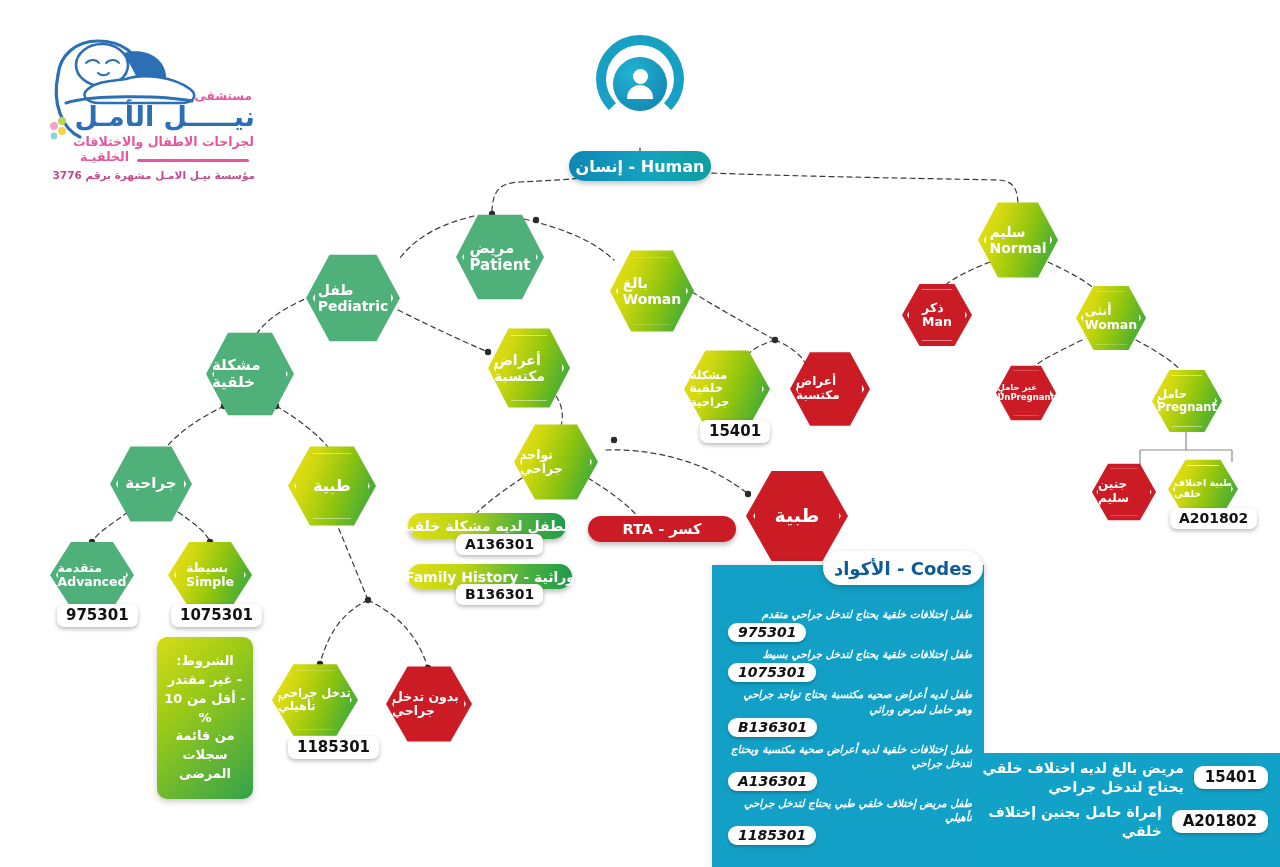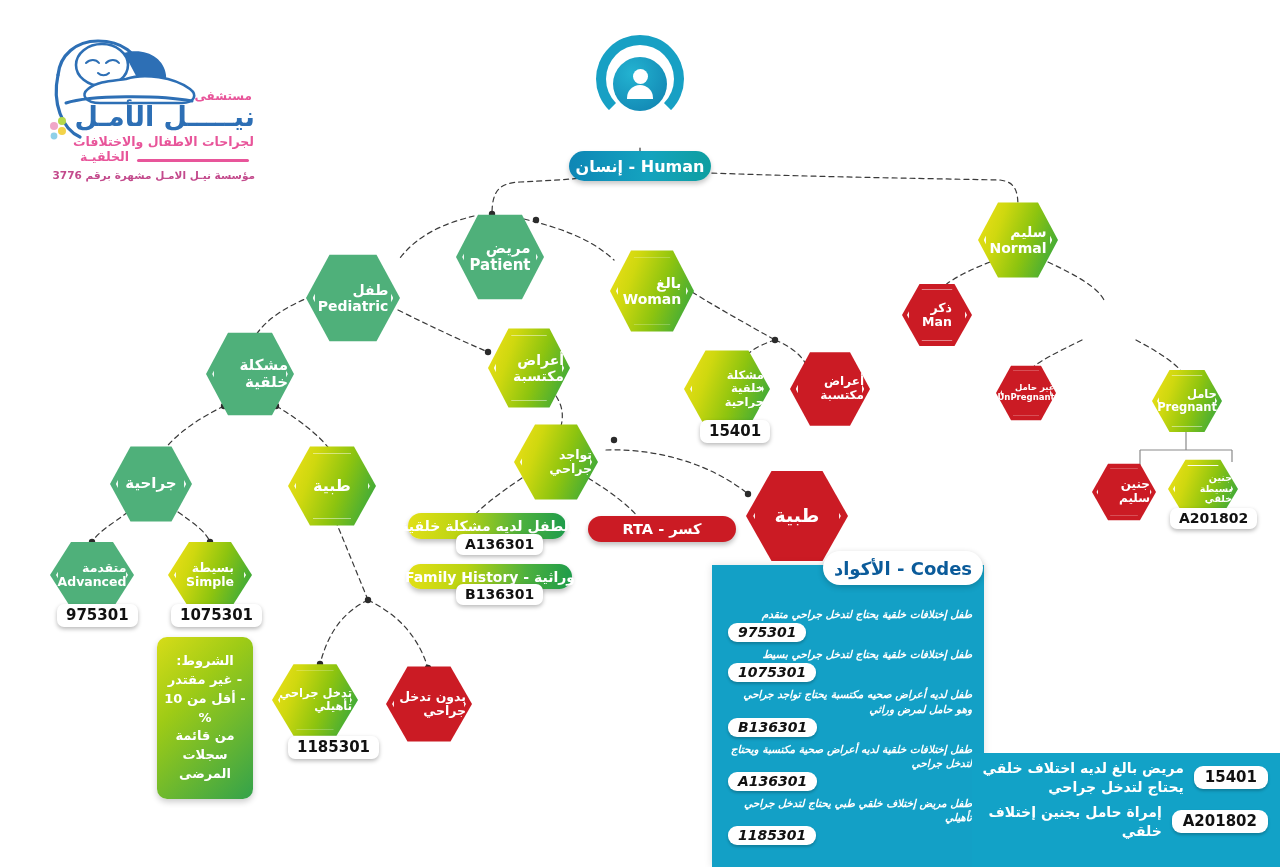--- a/index.html
+++ b/index.html
@@ -11,21 +11,21 @@
   }
   #stage{position:absolute;left:0;top:0;width:1280px;height:867px;}
 
   
   #links{position:absolute;left:0;top:0;width:1280px;height:867px;pointer-events:none;}
 
   
   .hex{
     position:absolute;
     display:flex;align-items:center;justify-content:center;
-    text-align:right;
+    text-align:left;
     color:#fff;
     -webkit-clip-path:polygon(25% 3%,75% 3%,100% 50%,75% 97%,25% 97%,0% 50%);
     clip-path:polygon(25% 3%,75% 3%,100% 50%,75% 97%,25% 97%,0% 50%);
     box-sizing:border-box;
     line-height:1.15;
   }
   .hex .inner{
     position:absolute;left:7%;top:9%;right:7%;bottom:9%;
     border:2px solid rgba(255,255,255,.92);
     -webkit-clip-path:polygon(25% 3%,75% 3%,100% 50%,75% 97%,25% 97%,0% 50%);
@@ -282,20 +282,27 @@
   </div>
 
   <div class="hex g-red shadow" style="left:902px;top:282px;width:70px;height:66px;font-size:12.5px;">
     <div class="inner"></div>
     <div class="lbl">
       <span class="ar">ذكر</span>
       <span class="en">Man</span>
     </div>
   </div>
 
+  <div class="hex g-ylgr shadow" style="left:1076px;top:284px;width:70px;height:68px;font-size:12.5px;">
+    <div class="inner"></div>
+    <div class="lbl">
+      <span class="ar">أنثى</span>
+      <span class="en">Woman</span>
+    </div>
+  </div>
 
   <div class="hex g-red shadow" style="left:996px;top:364px;width:60px;height:58px;font-size:8.5px;">
     <div class="inner"></div>
     <div class="lbl">
       <span class="ar">غير حامل</span>
       <span class="en">UnPregnant</span>
     </div>
   </div>
 
   <div class="hex g-ylgr shadow" style="left:1152px;top:368px;width:70px;height:66px;font-size:11.5px;">
@@ -309,21 +316,21 @@
   <div class="hex g-red shadow" style="left:1092px;top:462px;width:64px;height:60px;font-size:12px;direction:rtl;">
     <div class="inner"></div>
     <div class="lbl">
       <span class="ar">جنين سليم</span>
     </div>
   </div>
 
   <div class="hex g-ylgr shadow" style="left:1168px;top:458px;width:70px;height:62px;font-size:9.5px;direction:rtl;">
     <div class="inner"></div>
     <div class="lbl">
-      <span class="ar">جنين بسيطة خلقي</span>
+      <span class="ar">طبية اختلاف خلقي</span>
     </div>
   </div>
   <div class="code-chip" style="left:1170px;top:508px;font-size:14px;">A201802</div>
 
   <div class="hex g-green shadow" style="left:206px;top:330px;width:88px;height:88px;font-size:15px;direction:rtl;">
     <div class="inner"></div>
     <div class="lbl">
       <span class="ar">مشكلة خلقية</span>
     </div>
   </div>

